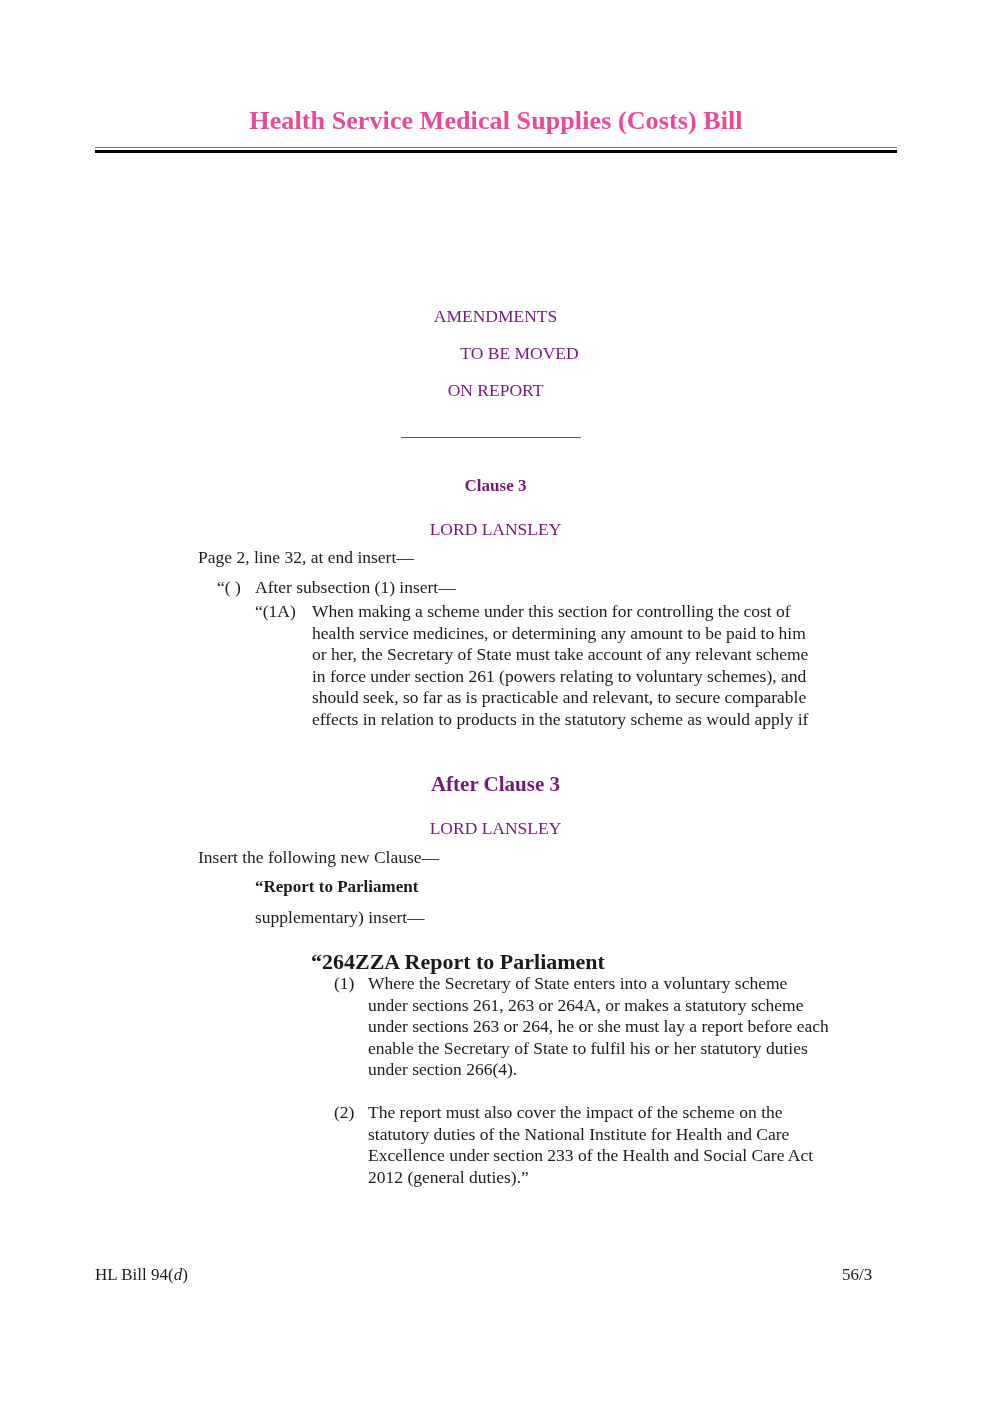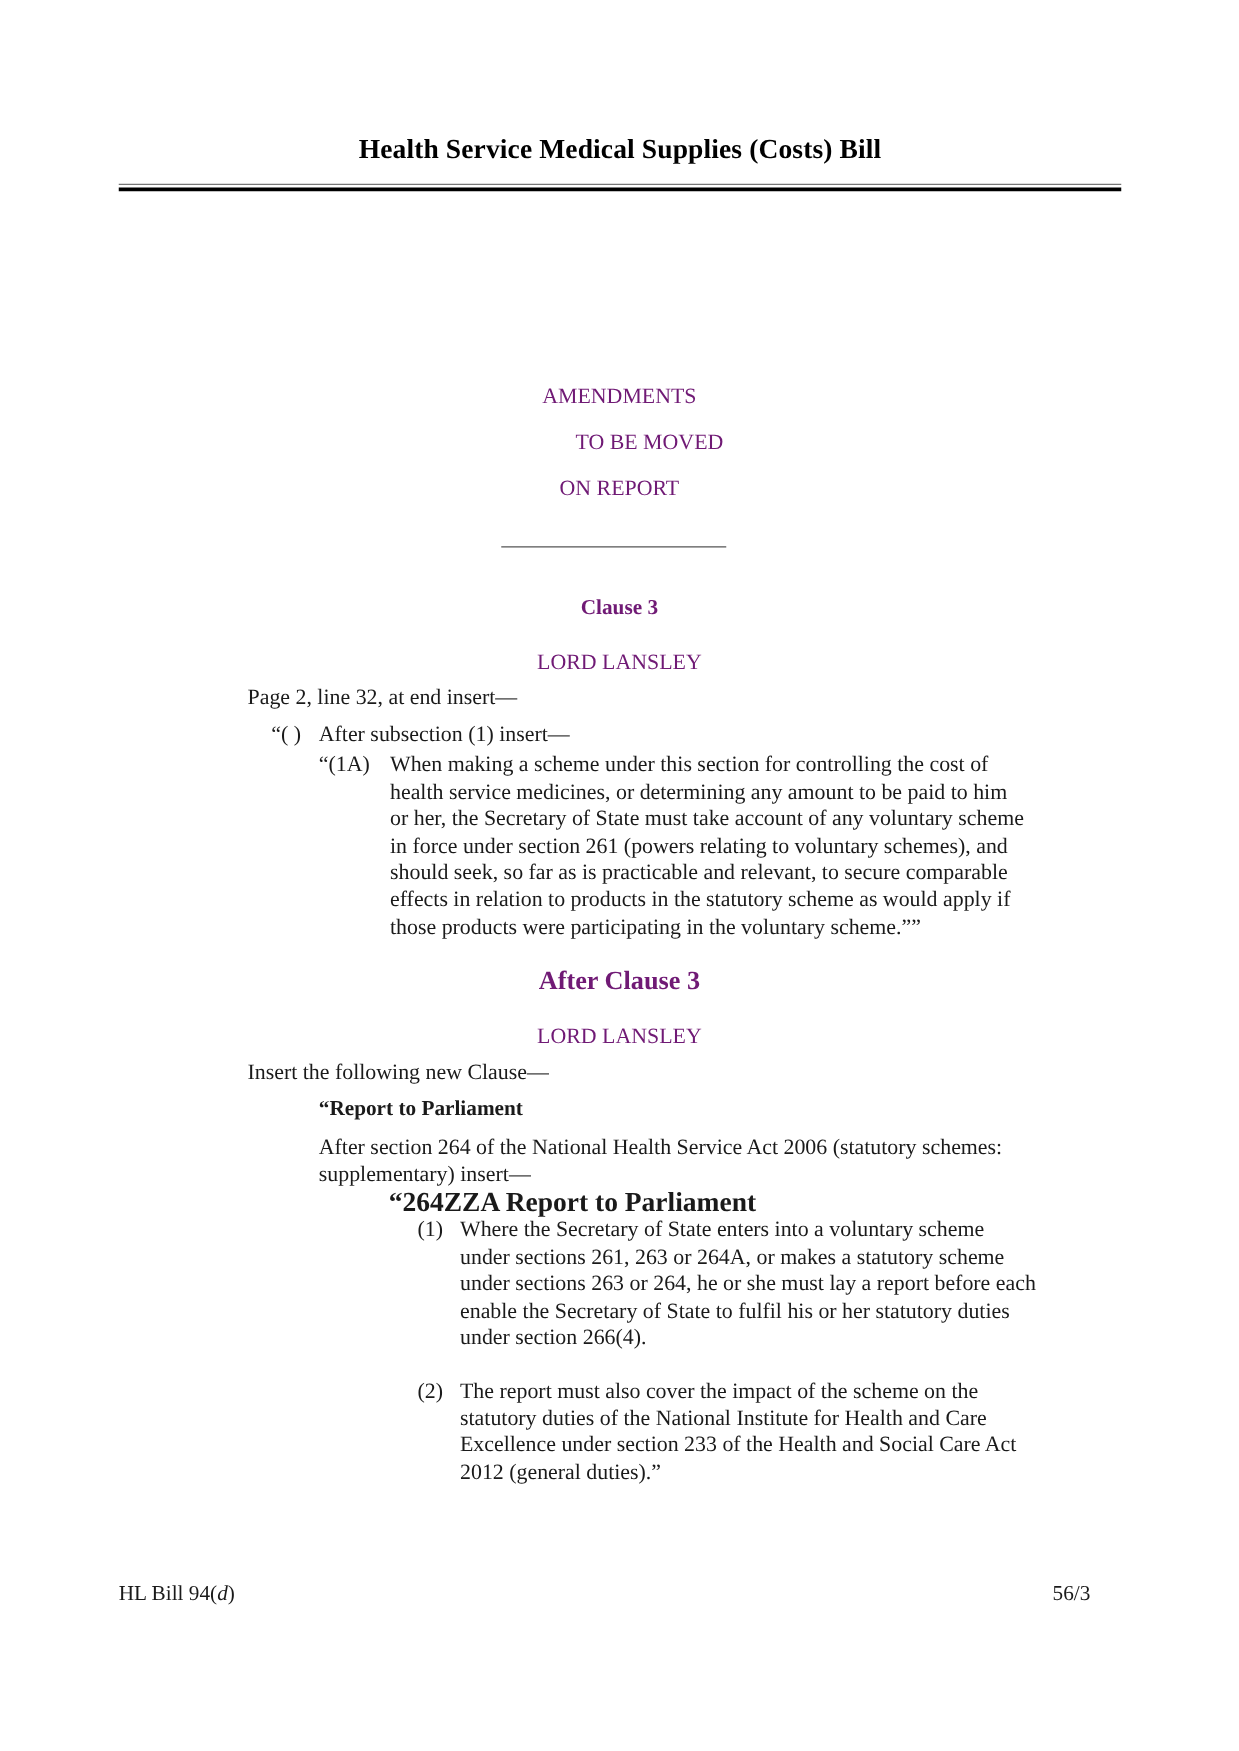--- a/index.html
+++ b/index.html
@@ -4,21 +4,21 @@
 <style>
   html, body { margin: 0; padding: 0; background: #ffffff; }
   body {
     width: 991px; height: 1401px; position: relative; overflow: hidden;
     font-family: "Liberation Serif", "DejaVu Serif", serif;
     color: #1a1a1a;
   }
   .page { position: absolute; left: 0; top: 0; width: 991px; height: 1401px; }
   .title {
     position: absolute; left: 95px; width: 802px; top: 106px;
-    text-align: center; font-weight: bold; font-size: 22px; color: #000000;
+    text-align: center; font-weight: bold; font-size: 26px; color: #ec4899;
     letter-spacing: 0.1px;
   }
   .rule-thin { position: absolute; left: 95px; width: 802px; top: 147px; height: 1px; background: #777; }
   .rule-thick { position: absolute; left: 95px; width: 802px; top: 150px; height: 3px; background: #000; }
 
   .center-head {
     position: absolute; left: 0; width: 991px; text-align: center;
     font-size: 17.5px; color: #701a75;
   }
   .short-rule { position: absolute; left: 401px; width: 180px; top: 437px; height: 1px; background: #555; }
@@ -47,35 +47,33 @@
   <div class="center-head" style="top:519px;">LORD LANSLEY</div>
   <div class="txt" style="left:198px; top:547px;">Page 2, line 32, at end insert—</div>
 
   <div class="txt" style="left:217px; top:577px;">“( )</div>
   <div class="txt" style="left:255px; top:577px;">After subsection (1) insert—</div>
 
   <div class="txt" style="left:255px; top:601px;">“(1A)</div>
   <div class="txt just" style="left:312px; top:601px; width:585px;">
     <div class="just">When making a scheme under this section for controlling the cost of</div>
     <div class="just">health service medicines, or determining any amount to be paid to him</div>
-    <div class="just">or her, the Secretary of State must take account of any voluntary scheme</div>
+    <div class="just">or her, the Secretary of State must take account of any relevant scheme</div>
     <div class="just">in force under section 261 (powers relating to voluntary schemes), and</div>
     <div class="just">should seek, so far as is practicable and relevant, to secure comparable</div>
     <div class="just">effects in relation to products in the statutory scheme as would apply if</div>
-    <div>those products were participating in the voluntary scheme.””</div>
   </div>
 
   <div class="center-head bold" style="top:772px; font-size:21px;">After Clause 3</div>
   <div class="center-head" style="top:818px;">LORD LANSLEY</div>
   <div class="txt" style="left:198px; top:847px;">Insert the following new Clause—</div>
 
   <div class="txt bold" style="left:255px; top:876px; font-size:17px;">“Report to Parliament</div>
 
   <div class="txt" style="left:255px; top:907px; width:642px;">
-    <div class="just">After section 264 of the National Health Service Act 2006 (statutory schemes:</div>
     <div>supplementary) insert—</div>
   </div>
 
   <div class="txt bold" style="left:311px; top:951px; font-size:22px;">“264ZZA Report to Parliament</div>
 
   <div class="txt" style="left:334px; top:973px;">(1)</div>
   <div class="txt" style="left:368px; top:973px; width:529px;">
     <div class="just">Where the Secretary of State enters into a voluntary scheme</div>
     <div class="just">under sections 261, 263 or 264A, or makes a statutory scheme</div>
     <div class="just">under sections 263 or 264, he or she must lay a report before each</div>

